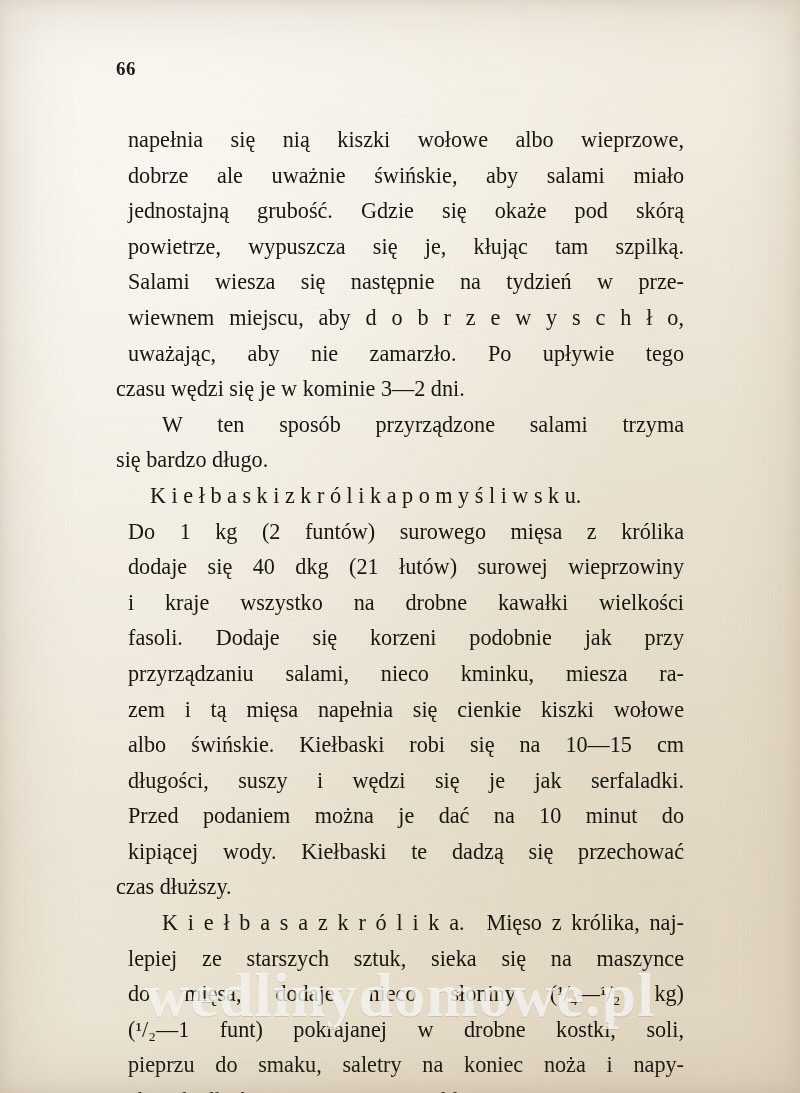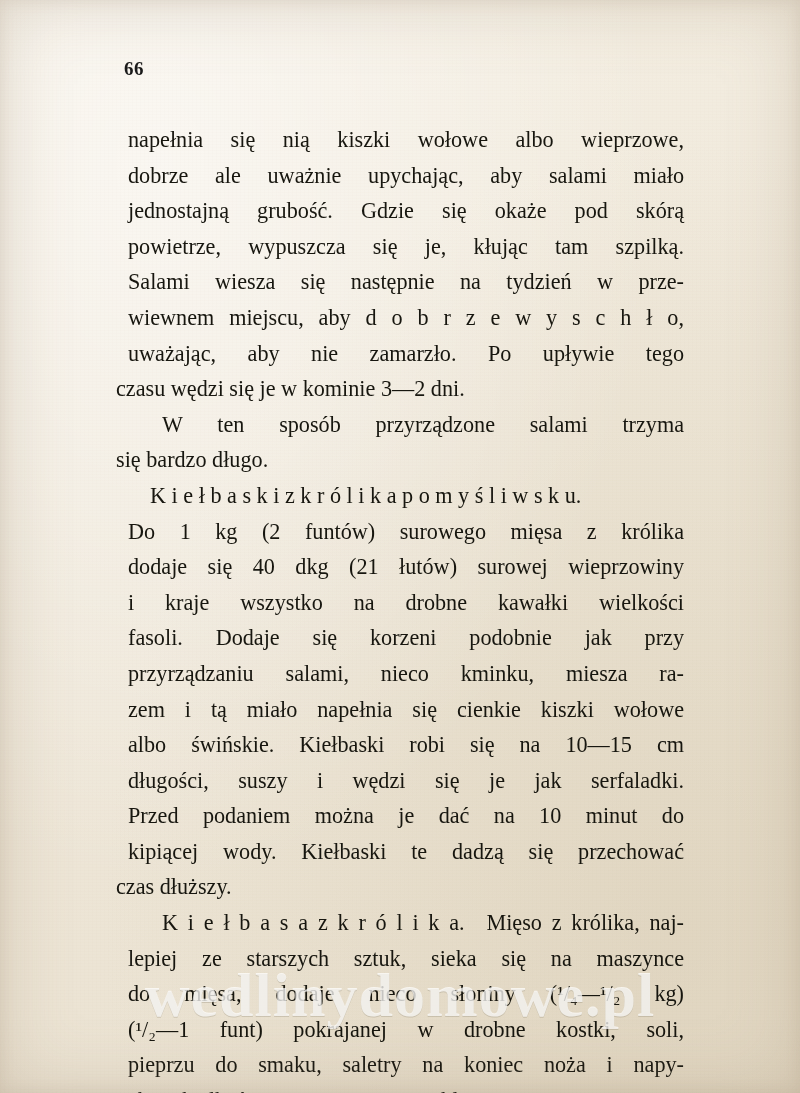--- a/index.html
+++ b/index.html
@@ -35,21 +35,21 @@
       repeating-linear-gradient(90deg, rgba(160,140,110,0.07) 0px, rgba(160,140,110,0.07) 1px, rgba(255,255,255,0) 1px, rgba(255,255,255,0) 4px);
   }
   #edge-shade {
     position: absolute;
     inset: 0;
     pointer-events: none;
     box-shadow: inset 0 0 70px rgba(150,130,100,0.28), inset 0 0 16px rgba(120,100,70,0.12);
   }
   #folio {
     position: absolute;
-    left: 124px;
+    left: 116px;
     top: 58px;
     font-size: 19px;
     font-weight: bold;
     color: #1b1b1b;
     letter-spacing: 0.5px;
   }
   #textblock {
     position: absolute;
     left: 116px;
     top: 122px;
@@ -103,42 +103,42 @@
 <div id="page">
 
   <div id="grain"></div>
 
   <div id="folio">66</div>
 
   <div id="textblock">
 
     <p>
       <span class="line"><span>napełnia się nią kiszki wołowe albo  wieprzowe,</span></span>
-      <span class="line"><span>dobrze ale uważnie upychając, aby salami miało</span></span>
+      <span class="line"><span>dobrze ale uważnie świńskie, aby salami miało</span></span>
       <span class="line"><span>jednostajną grubość.   Gdzie  się   okaże  pod skórą</span></span>
       <span class="line"><span>powietrze,  wypuszcza  się je,  kłując tam szpilką.</span></span>
       <span class="line"><span>Salami wiesza  się  następnie na tydzień w prze-</span></span>
       <span class="line"><span>wiewnem   miejscu,   aby  d o b r z e   w y s c h ł o,</span></span>
       <span class="line"><span>uważając, aby  nie  zamarzło. Po upływie tego</span></span>
       <span class="lastline"><span>czasu wędzi się je w kominie 3—2 dni.</span></span>
     </p>
 
     <p>
       <span class="line" style="text-indent:34px"><span>W ten  sposób  przyrządzone  salami  trzyma</span></span>
       <span class="lastline"><span>się bardzo długo.</span></span>
     </p>
 
     <p>
       <span class="lastline" style="text-indent:34px"><span>K i e ł b a s k i   z   k r ó l i k a   p o  m y ś l i w s k u.</span></span>
       <span class="line"><span>Do  1 kg  (2 funtów)  surowego  mięsa  z  królika</span></span>
       <span class="line"><span>dodaje się  40 dkg  (21 łutów)  surowej  wieprzowiny</span></span>
       <span class="line"><span>i  kraje  wszystko  na  drobne  kawałki  wielkości</span></span>
       <span class="line"><span>fasoli.   Dodaje   się   korzeni  podobnie  jak  przy</span></span>
       <span class="line"><span>przyrządzaniu salami,   nieco kminku,   miesza ra-</span></span>
-      <span class="line"><span>zem i tą miało napełnia się cienkie kiszki wołowe</span></span>
+      <span class="line"><span>zem i tą mięsa napełnia się cienkie kiszki wołowe</span></span>
       <span class="line"><span>albo świńskie.  Kiełbaski robi  się  na 10—15 cm</span></span>
       <span class="line"><span>długości,  suszy  i  wędzi  się je jak  serfaladki.</span></span>
       <span class="line"><span>Przed  podaniem  można  je  dać  na 10 minut do</span></span>
       <span class="line"><span>kipiącej wody. Kiełbaski te dadzą się przechować</span></span>
       <span class="lastline"><span>czas dłuższy.</span></span>
     </p>
 
     <p>
       <span class="line" style="text-indent:34px"><span>K i e ł b a s a  z  k r ó l i k a.</span> <span>Mięso z królika, naj-</span></span>
       <span class="line"><span>lepiej ze starszych  sztuk,   sieka  się  na maszynce</span></span>

